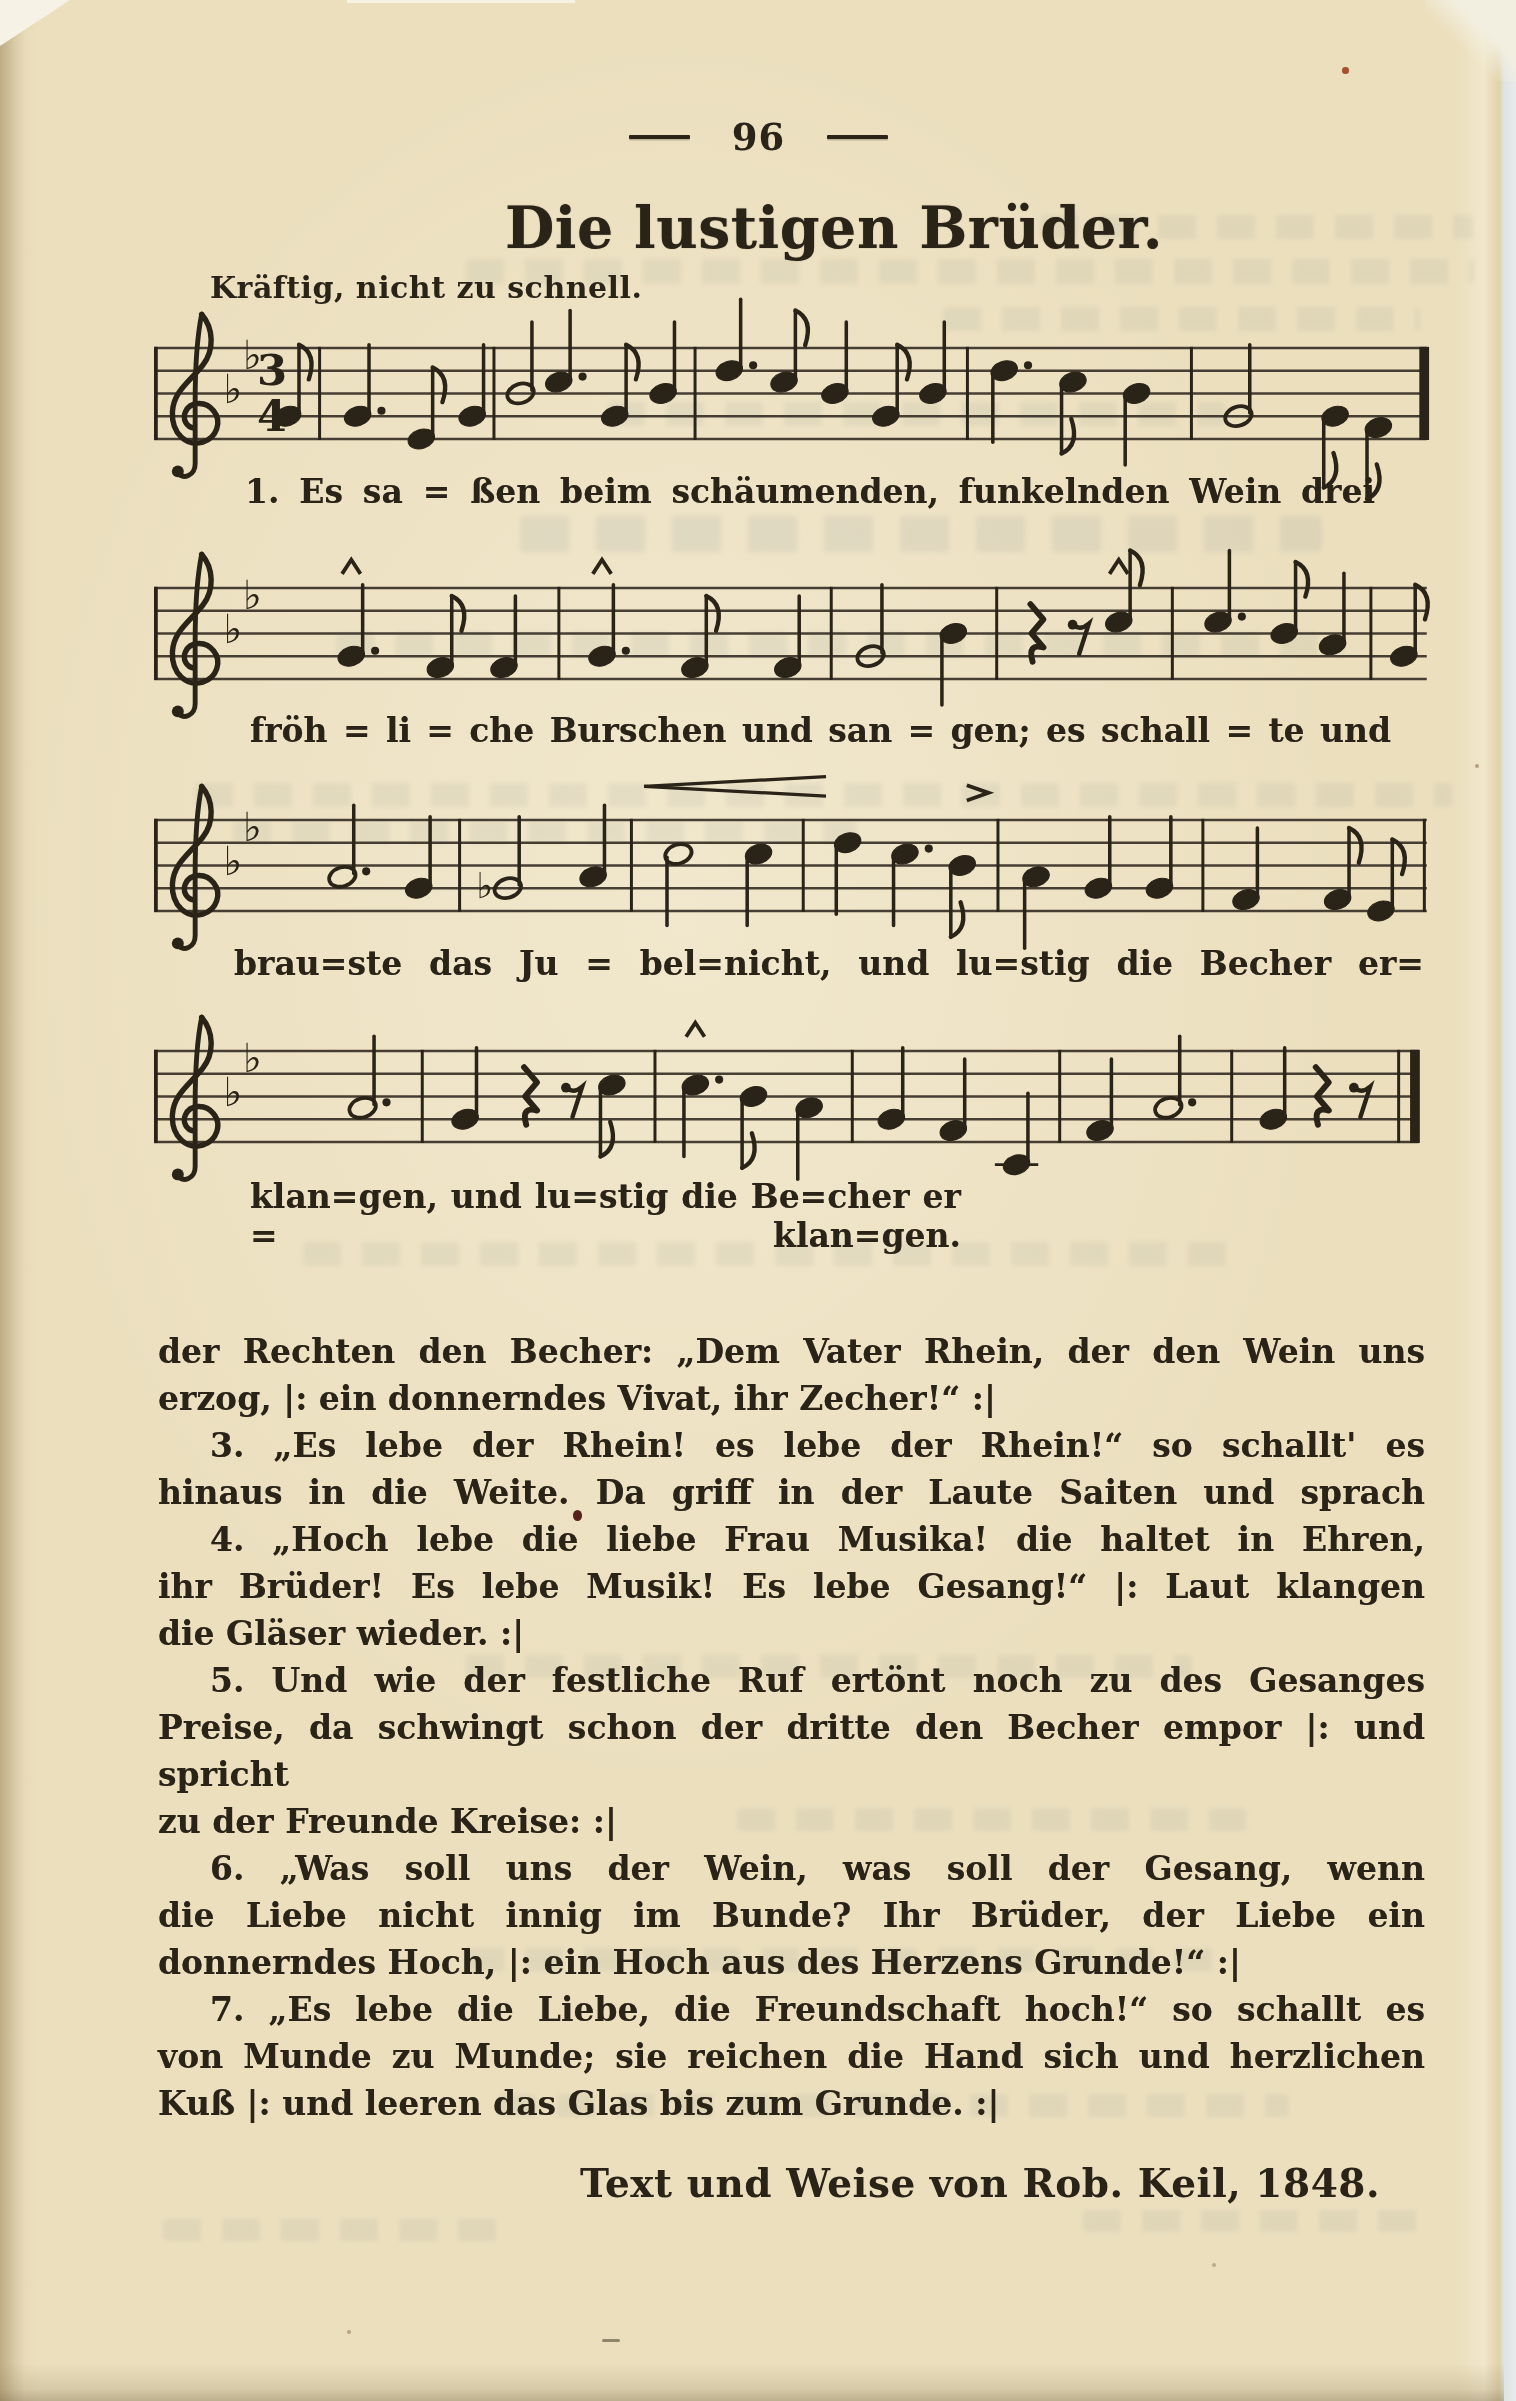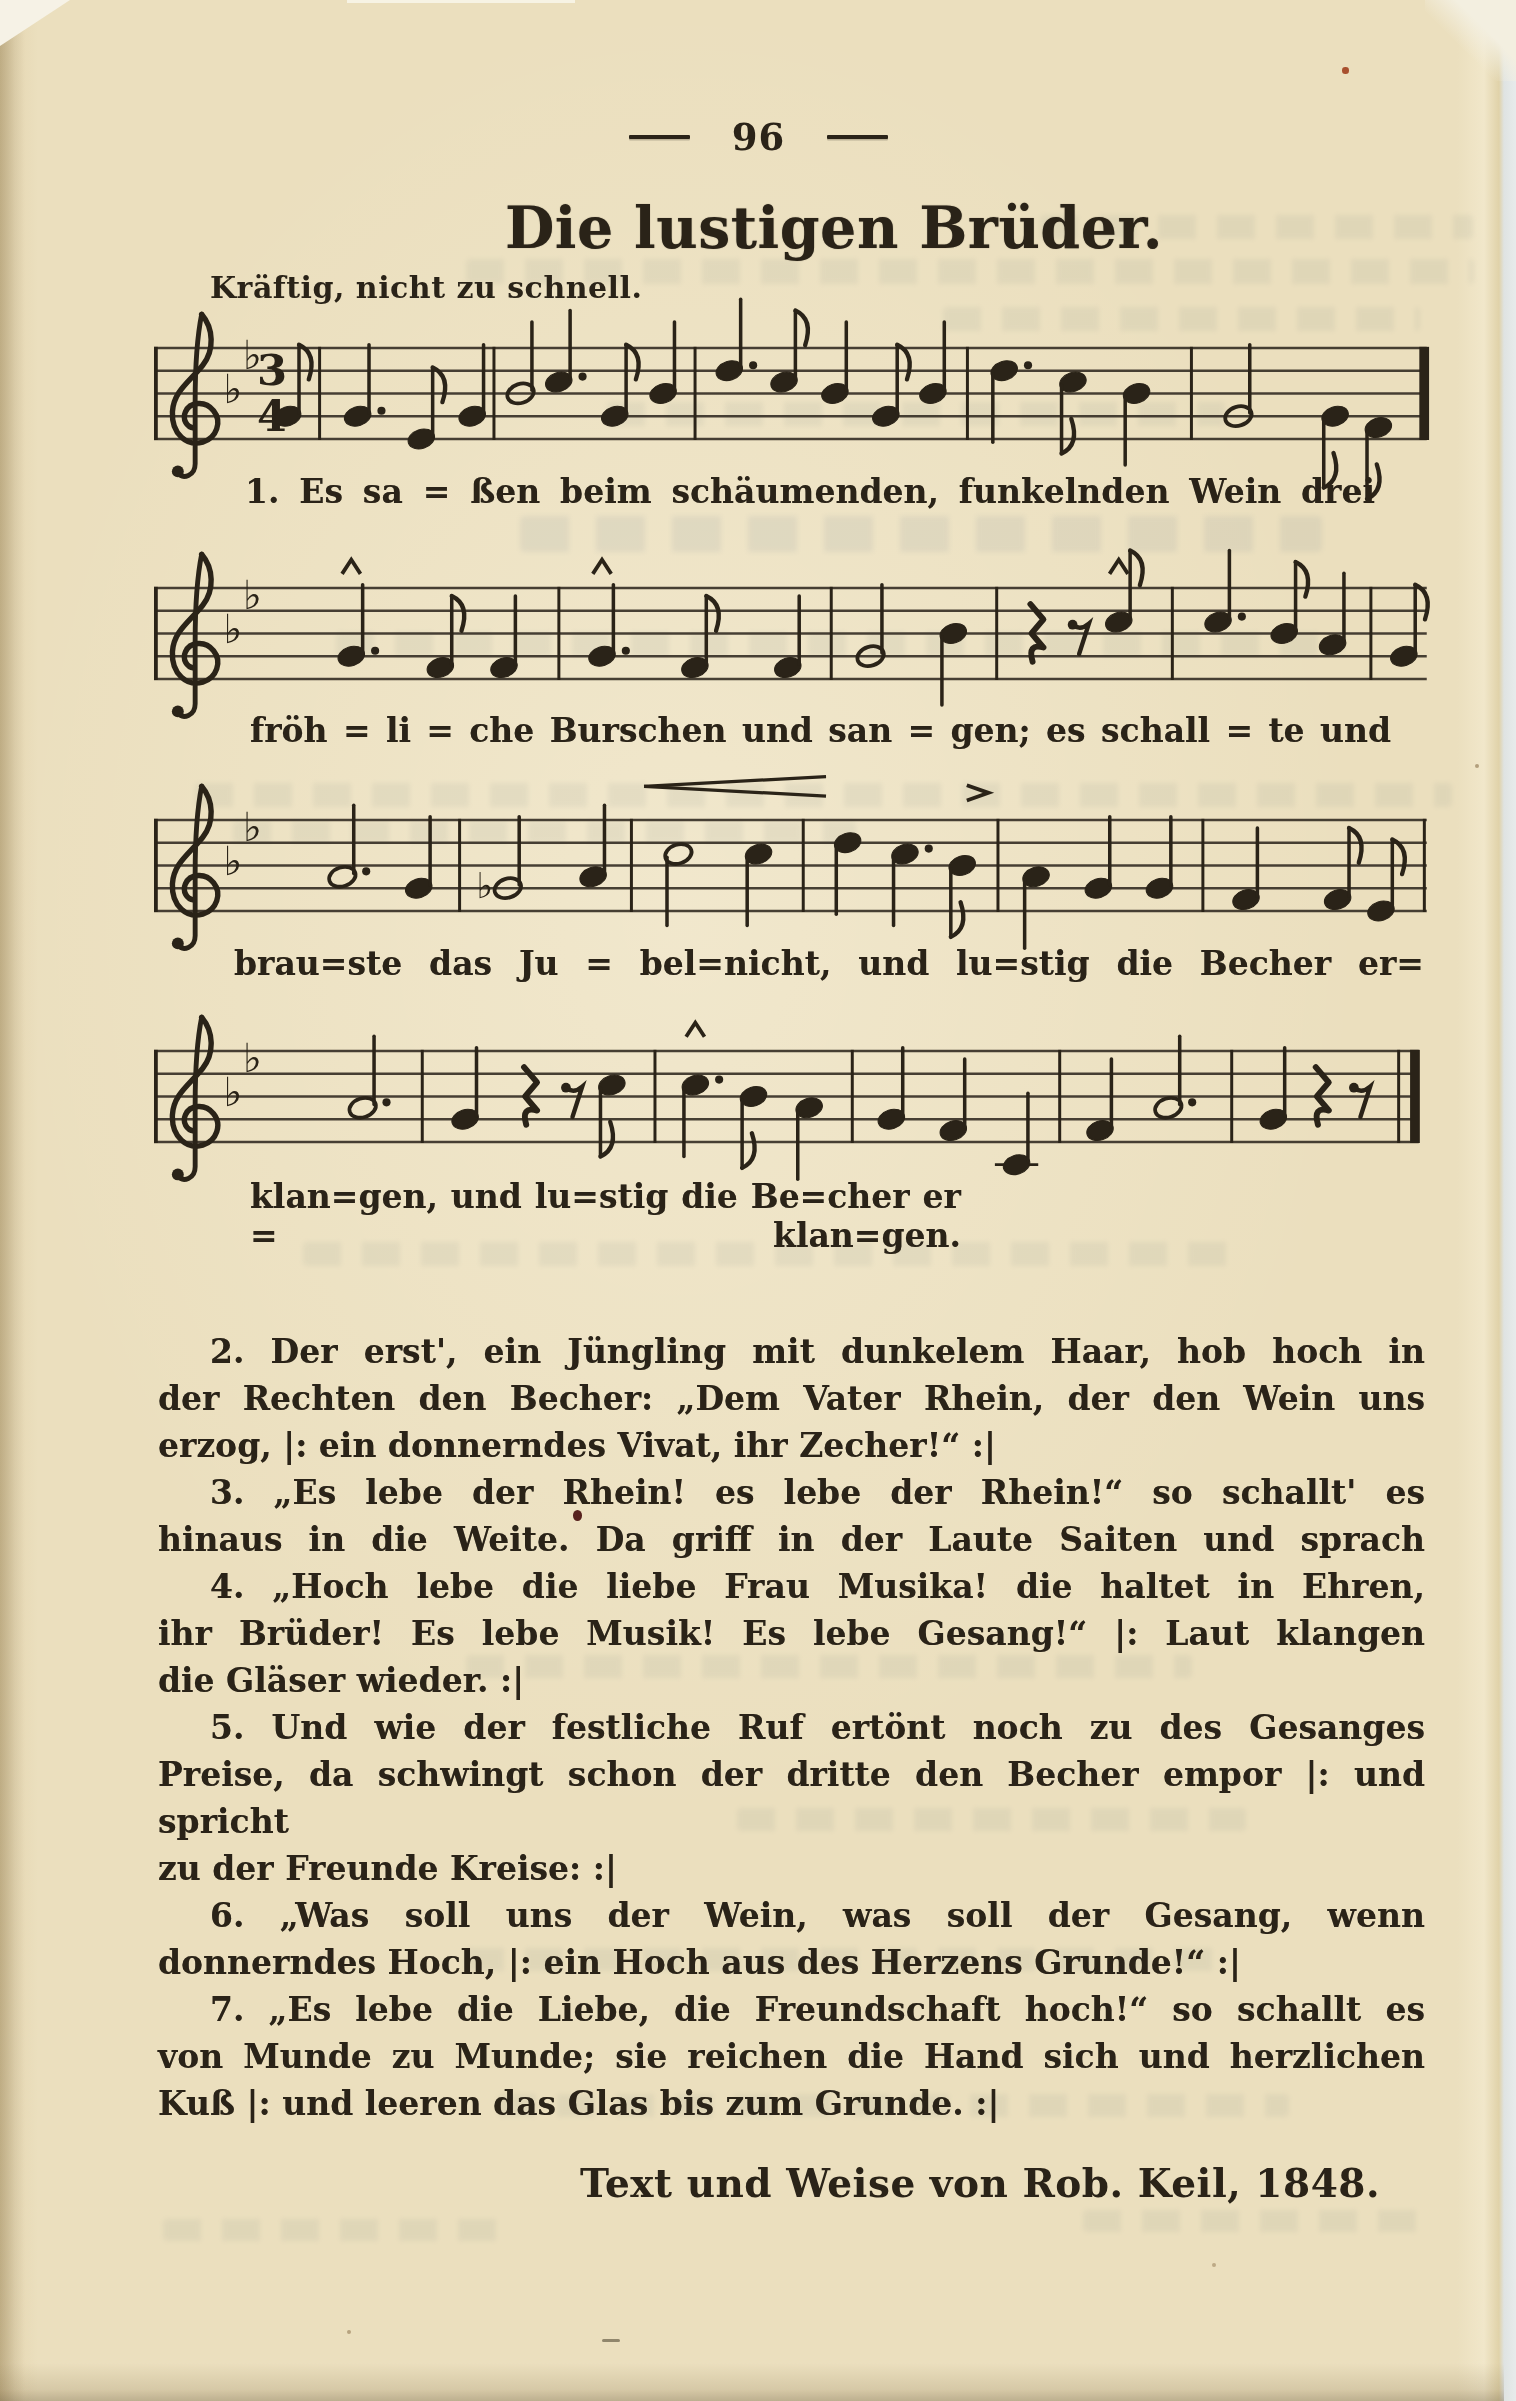--- a/index.html
+++ b/index.html
@@ -459,32 +459,32 @@
         <rect x="2295.14" y="188" width="5.5" height="172" fill="#2a2318"></rect>
         <rect x="2318.995" y="188" width="18" height="172" fill="#2a2318"></rect>
       </svg></div>
 
   <div class="lyric justified" style="top:472px;left:245px;width:1130px">1.  Es  sa = ßen  beim  schäumenden,  funkelnden  Wein  drei</div>
   <div class="lyric justified" style="top:711px;left:250px;width:1141px">fröh = li = che  Burschen  und  san = gen;   es  schall = te   und</div>
   <div class="lyric justified" style="top:944px;left:234px;width:1190px">brau=ste  das  Ju =   bel=nicht,  und  lu=stig  die  Becher  er=</div>
   <div class="lyric justified" style="top:1177px;left:250px;width:711px">klan=gen,    und  lu=stig die  Be=cher   er = klan=gen.</div>
 
   <div class="verses">
-    <div class="vline vfirst">2.  Der erst', ein Jüngling mit dunkelem Haar, hob hoch in</div>
     <div class="vline">der Rechten den Becher: „Dem Vater Rhein, der den Wein uns</div>
     <div class="vline vlast">erzog, |: ein donnerndes Vivat, ihr Zecher!“ :|</div>
     <div class="vline vfirst">3.  „Es lebe der Rhein! es lebe der Rhein!“ so schallt' es</div>
     <div class="vline">hinaus in die Weite.  Da griff in der Laute Saiten und sprach</div>
     <div class="vline vfirst">4.  „Hoch lebe die liebe Frau Musika! die haltet in Ehren,</div>
     <div class="vline">ihr Brüder!  Es lebe Musik!  Es lebe Gesang!“ |: Laut klangen</div>
     <div class="vline vlast">die Gläser wieder. :|</div>
     <div class="vline vfirst">5.  Und wie der festliche Ruf ertönt noch zu des Gesanges</div>
     <div class="vline">Preise, da schwingt schon der dritte den Becher empor |: und spricht</div>
     <div class="vline vlast">zu der Freunde Kreise: :|</div>
     <div class="vline vfirst">6.  „Was soll uns der Wein, was soll der Gesang, wenn</div>
+    <div class="vline">die Liebe nicht innig im Bunde?  Ihr Brüder, der Liebe ein</div>
     <div class="vline vlast">donnerndes Hoch, |: ein Hoch aus des Herzens Grunde!“ :|</div>
     <div class="vline vfirst">7.  „Es lebe die Liebe, die Freundschaft hoch!“ so schallt es</div>
     <div class="vline">von Munde zu Munde; sie reichen die Hand sich und herzlichen</div>
     <div class="vline vlast">Kuß |: und leeren das Glas bis zum Grunde. :|</div>
   </div>
 
   <div class="attribution">Text und Weise von Rob. Keil, 1848.</div>
 </div>
 
 

